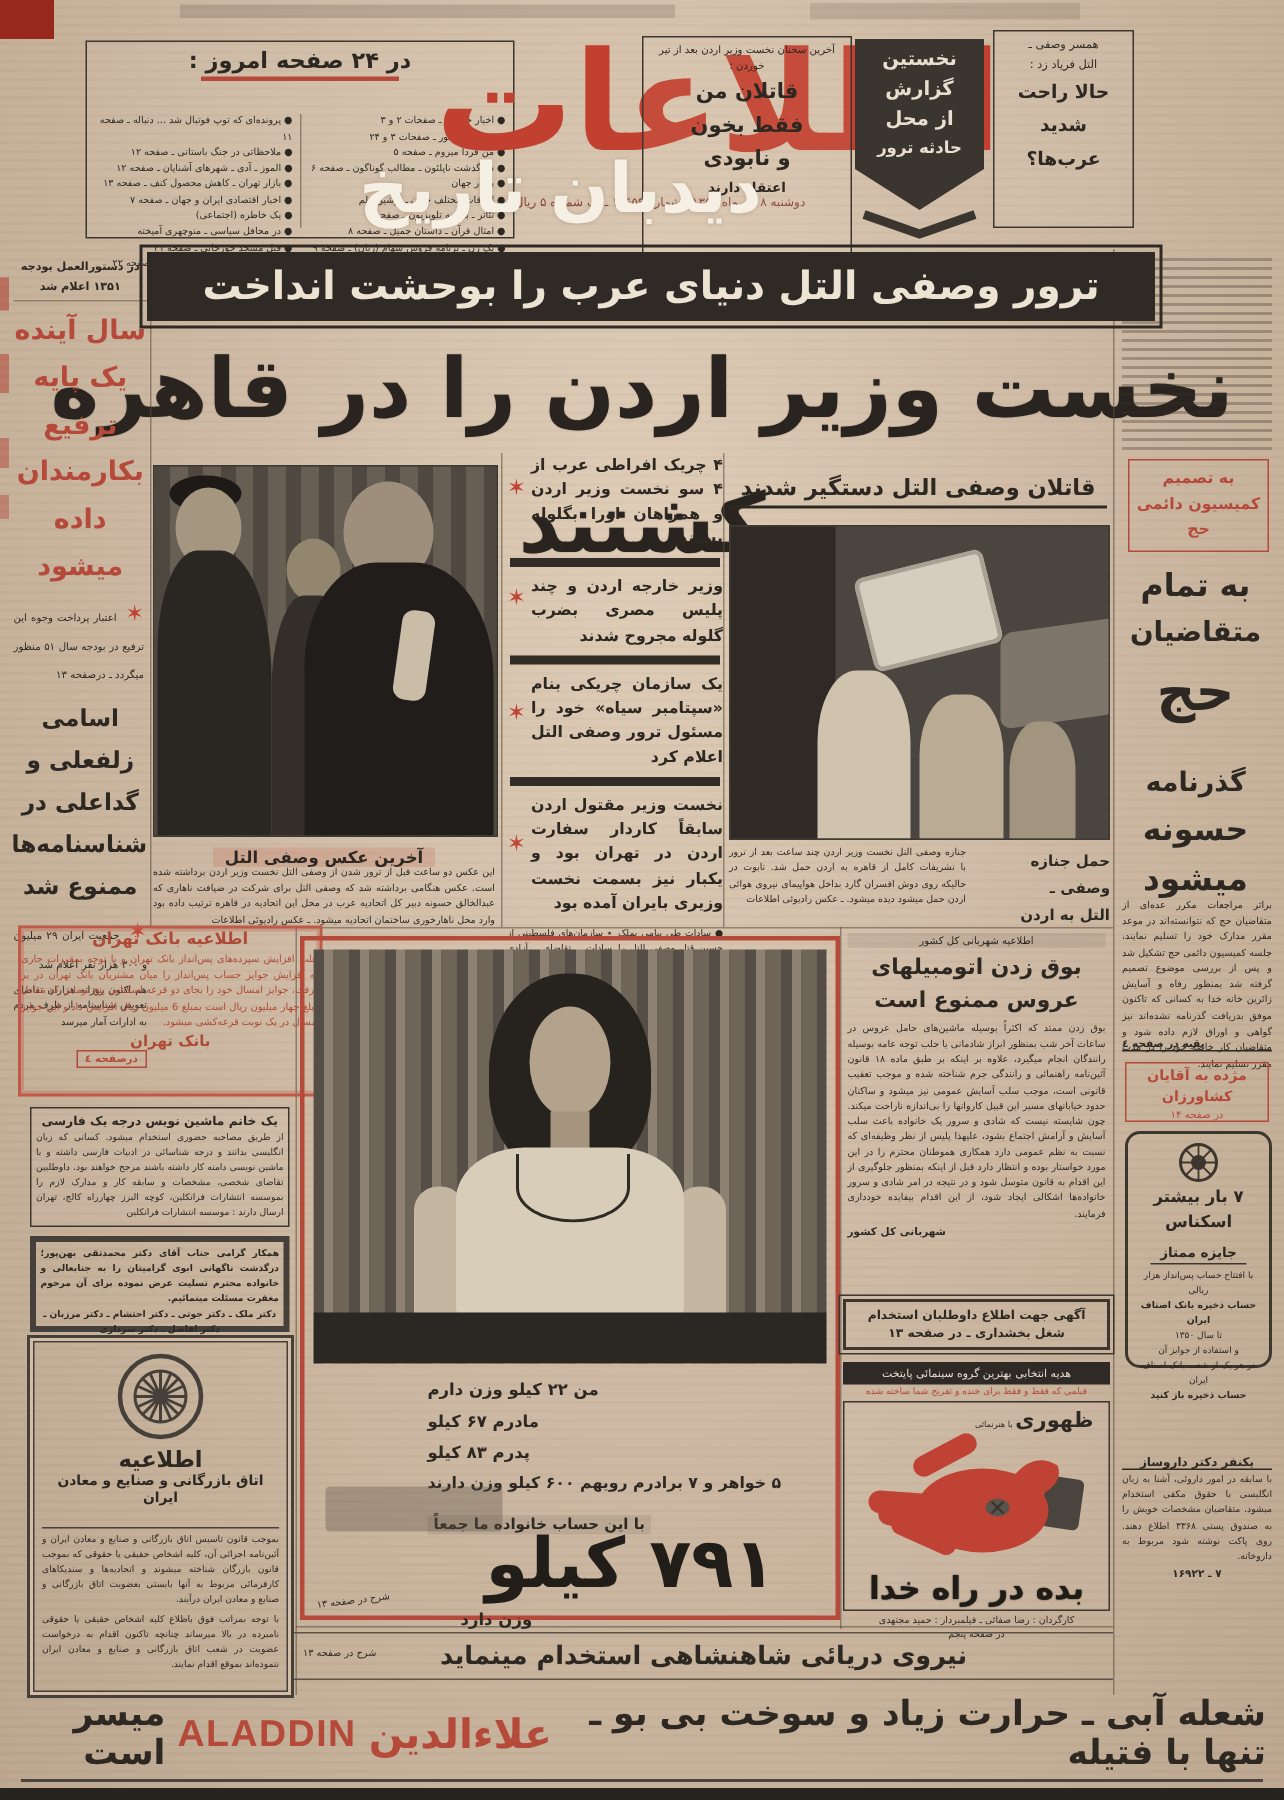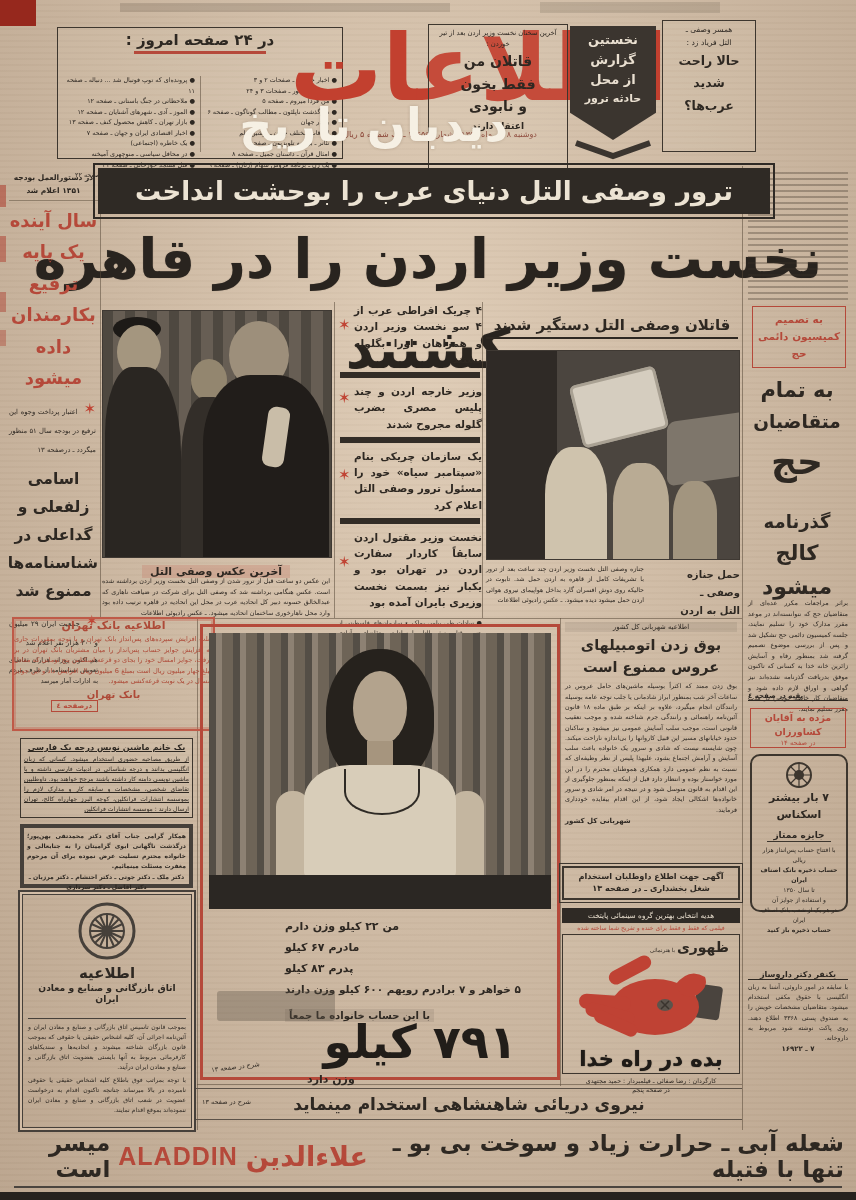--- a/index.html
+++ b/index.html
@@ -191,21 +191,21 @@
   <div class="abs rtl c" style="left:752px;top:306px;width:94px;height:62px;border:1.5px solid #b5493a;padding-top:4px;box-sizing:border-box;">
     <div class="b red" style="font-size:10.5px;line-height:1.6;">به تصمیم</div>
     <div class="b red" style="font-size:10.5px;line-height:1.6;">کمیسیون دائمی</div>
     <div class="b red" style="font-size:10.5px;line-height:1.6;">حج</div>
   </div>
   <div class="abs rtl c" style="left:746px;top:374px;width:102px;">
     <div class="b" style="font-size:21px;line-height:1.55;">به تمام</div>
     <div class="b" style="font-size:18.5px;line-height:1.6;">متقاضیان</div>
     <div class="b" style="font-size:36px;line-height:1.45;">حج</div>
     <div class="b" style="font-size:18px;line-height:1.6;margin-top:20px;">گذرنامه</div>
-    <div class="b" style="font-size:21px;line-height:1.55;">کالج</div>
+    <div class="b" style="font-size:21px;line-height:1.55;">حسونه</div>
     <div class="b" style="font-size:22px;line-height:1.55;">میشود</div>
   </div>
   <div class="abs rtl j tiny" style="left:748px;top:598px;width:100px;font-size:6.4px;">براثر مراجعات مکرر عده‌ای از متقاضیان حج که نتوانسته‌اند در موعد مقرر مدارک خود را تسلیم نمایند، جلسه کمیسیون دائمی حج تشکیل شد و پس از بررسی موضوع تصمیم گرفته شد بمنظور رفاه و آسایش زائرین خانه خدا به کسانی که تاکنون موفق بدریافت گذرنامه نشده‌اند نیز گواهی و اوراق لازم داده شود و متقاضیان کار خاصه خود را در مدت مقرر تسلیم نمایند.</div>
   <div class="abs rtl b" style="left:748px;top:692px;width:100px;font-size:7px;text-align:left;border-bottom:1px solid #2e2822;">بقیه در صفحه ٤</div>
 
   <div class="abs rtl c" style="left:750px;top:708px;width:96px;height:40px;border:1px solid #b5493a;padding-top:2px;box-sizing:border-box;">
     <div class="b red" style="font-size:9.5px;line-height:1.45;">مژده به آقایان</div>
     <div class="b red" style="font-size:9.5px;line-height:1.45;">کشاورزان</div>
     <div class="red" style="font-size:6.8px;">در صفحه ۱۴</div>
   </div>
@@ -232,21 +232,21 @@
     <div class="b c" style="font-size:7px;margin-top:2px;">۷ ـ ۱۶۹۲۲</div>
   </div>
 
 
   <div class="abs rtl" style="left:12px;top:617px;width:203px;height:114px;border:2px solid #bf5a48;box-shadow:inset 0 0 0 2px rgba(191,90,72,.35);padding:0;box-sizing:border-box;color:#ae4a38;">
     <div class="b c" style="font-size:11px;">اطلاعیه بانک تهران</div>
     <div class="j" style="font-size:6.6px;line-height:1.6;margin-top:2px;">بعلت افزایش سپرده‌های پس‌انداز بانک تهران و با توجه بمقررات جاری که افزایش جوایز حساب پس‌انداز را میان مشتریان بانک تهران در بر گرفت، جوایز امسال خود را بجای دو قرعه اسکناس پنج تومانی که معادل مبلغ چهار میلیون ریال است بمبلغ 6 میلیون ریال افزایش داد و این جوایز امسال در یک نوبت قرعه‌کشی میشود.</div>
     <div class="b c" style="font-size:10px;margin-top:2px;">بانک تهران</div>
   </div>
 
-  <div class="abs rtl box" style="left:20px;top:738px;width:173px;height:80px;padding:3px;box-sizing:border-box;text-decoration:underline;">
+  <div class="abs rtl box" style="left:20px;top:738px;width:173px;height:80px;padding:3px;box-sizing:border-box;">
     <div class="b c" style="font-size:8.2px;">یک خانم ماشین نویس درجه یک فارسی</div>
     <div class="j tiny" style="font-size:6.1px;margin-top:2px;">از طریق مصاحبه حضوری استخدام میشود. کسانی که زبان انگلیسی بدانند و درجه شناسائی در ادبیات فارسی داشته و با ماشین نویسی دامنه کار داشته باشند مرجح خواهند بود. داوطلبین تقاضای شخصی، مشخصات و سابقه کار و مدارک لازم را بموسسه انتشارات فرانکلین، کوچه البرز چهارراه کالج، تهران ارسال دارند : موسسه انتشارات فرانکلین</div>
   </div>
 
   <div class="abs rtl" style="left:20px;top:824px;width:173px;height:64px;border:4px solid #46403a;padding:3px;box-sizing:border-box;">
     <div class="j tiny b" style="font-size:6.1px;">همکار گرامی جناب آقای دکتر محمدتقی بهن‌پور؛ درگذشت ناگهانی ابوی گرامیتان را به جنابعالی و خانواده محترم تسلیت عرض نموده برای آن مرحوم مغفرت مسئلت مینمائیم.</div>
     <div class="c tiny b" style="font-size:6.1px;margin-top:1px;">دکتر ملک ـ دکتر جوتی ـ دکتر احتشام ـ دکتر مرزبان ـ دکتر افاضل ـ دکتر سرداری</div>
   </div>
 
   <div class="abs rtl c" style="left:22px;top:894px;width:170px;height:234px;border:1px solid #46403a;box-shadow:0 0 0 2px #d3bda6,0 0 0 4px #46403a;padding:5px;box-sizing:border-box;">

